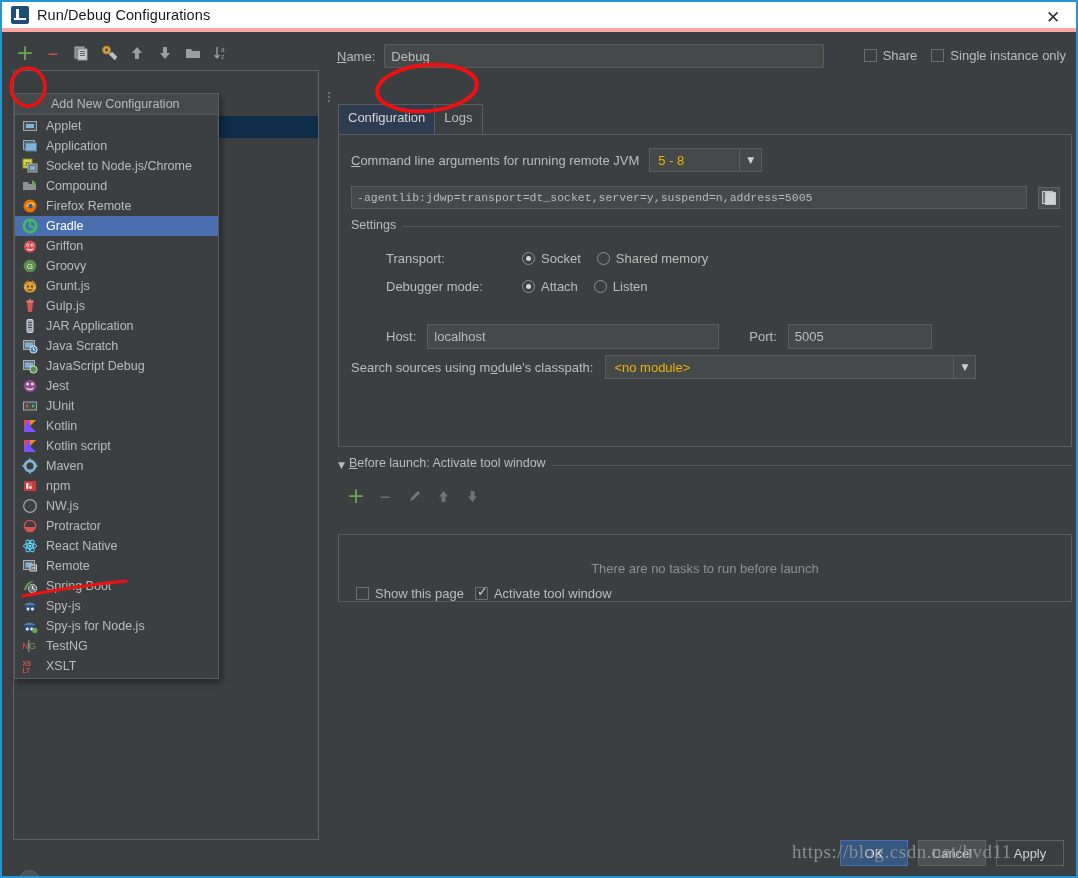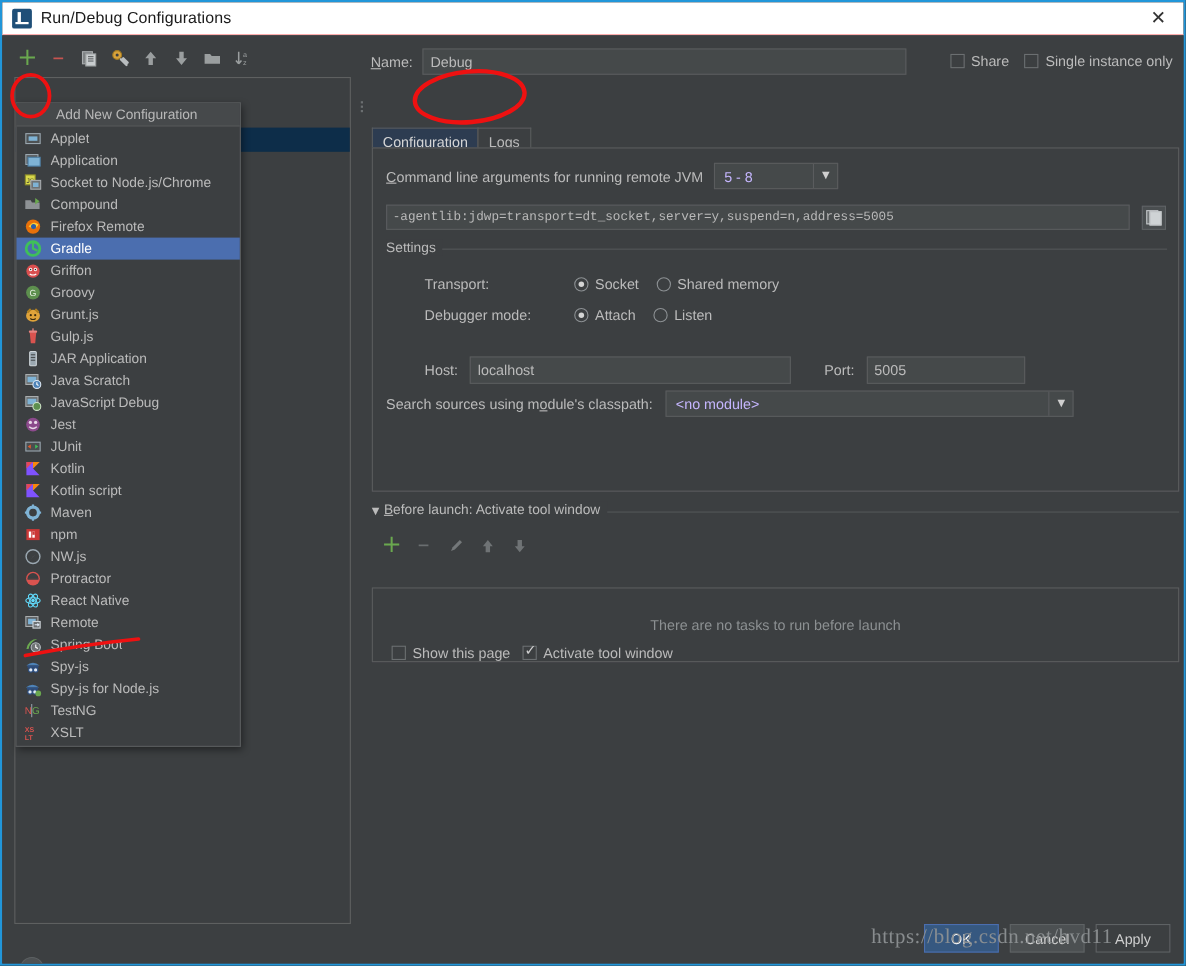--- a/index.html
+++ b/index.html
@@ -17,21 +17,21 @@
     border: 2px solid #2196d9;
     overflow: hidden;
   }
 
   
   .titlebar {
     position: absolute; left: 0; top: 0;
     width: 1074px; height: 30px;
     background: #ffffff;
     display: flex; align-items: center;
-    border-bottom: 1px solid #fca5a5;
+    border-bottom: 4px solid #fca5a5;
   }
   .titlebar-icon {
     width: 18px; height: 18px; margin-left: 9px; margin-right: 8px;
     background: #1f4f78; border-radius: 2px;
     position: relative; flex: none;
   }
   .titlebar-icon::before {
     content: ""; position: absolute; left: 5px; top: 3px;
     width: 3px; height: 9px; background: #fff;
   }
@@ -165,21 +165,21 @@
     font-size: 13px; color: #cfcfcf;
     font-family: "DejaVu Sans", sans-serif;
   }
   .chk .ctxt { font-size: 13px; color: #bbbbbb; margin-left: 6px; white-space: nowrap; }
 
   .tabs {
     position: absolute; left: 6px; top: 78px;
     display: flex; align-items: flex-end; height: 25px;
   }
   .tab {
-    height: 19px; line-height: 25px; padding: 0 9px;
+    height: 31px; line-height: 25px; padding: 0 9px;
     font-size: 13px; color: #bbbbbb; cursor: pointer;
     border: 1px solid #5a5c5e; border-bottom: none;
     background: #3c3f41;
   }
   .tab.active { background: #2d3c51; color: #d5d5d5; }
   .tab + .tab { margin-left: -1px; }
 
   .tabpanel {
     position: absolute; left: 6px; top: 102px;
     width: 734px; height: 313px;
@@ -190,21 +190,21 @@
     position: absolute; left: 12px; top: 13px;
     display: flex; align-items: center;
   }
   .cmd-lbl { font-size: 13px; color: #bbbbbb; }
   .combo {
     margin-left: 10px; height: 24px; width: 113px;
     background: #45494a; border: 1px solid #5a5c5e;
     display: flex; align-items: center; cursor: pointer;
   }
   .combo .cv {
-    flex: 1; font-size: 13px; color: #c4b5fd; padding-left: 8px;
+    flex: 1; font-size: 13px; color: #eab308; padding-left: 8px;
     overflow: hidden; white-space: nowrap;
   }
   .combo .carrow {
     width: 22px; height: 22px; border-left: 1px solid #5a5c5e;
     display: flex; align-items: center; justify-content: center;
     font-size: 9px; color: #cfcfcf; font-family: "DejaVu Sans", sans-serif;
   }
 
   .cmdline-wrap {
     position: absolute; left: 12px; top: 51px;

